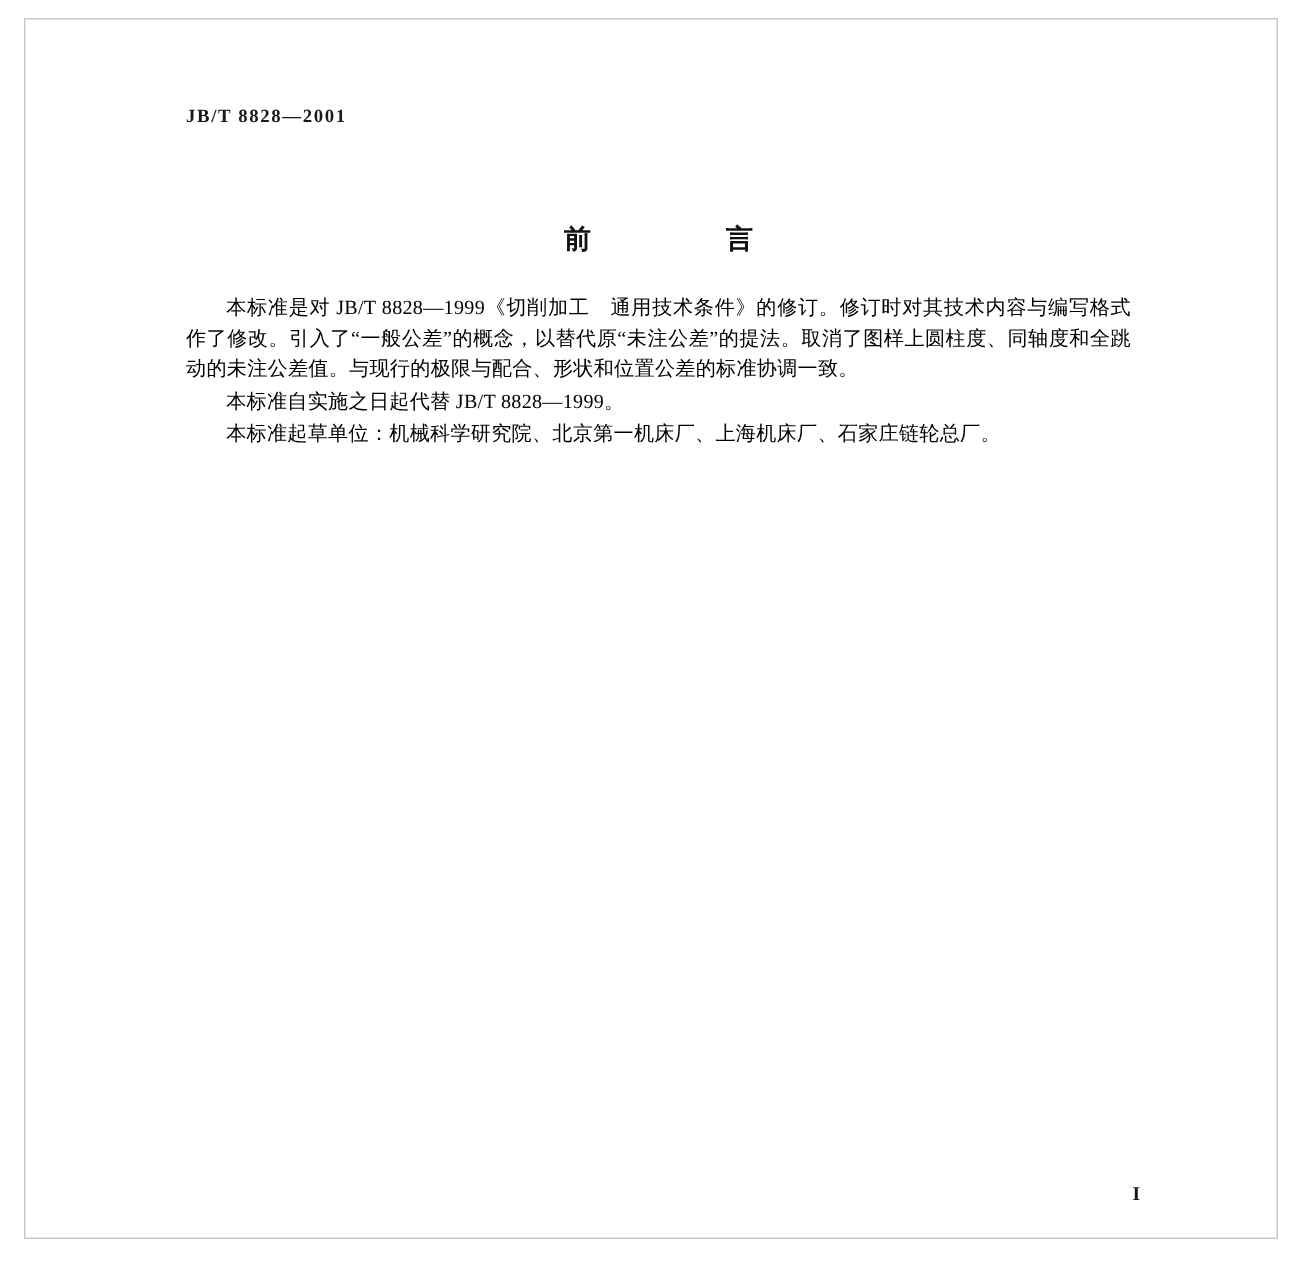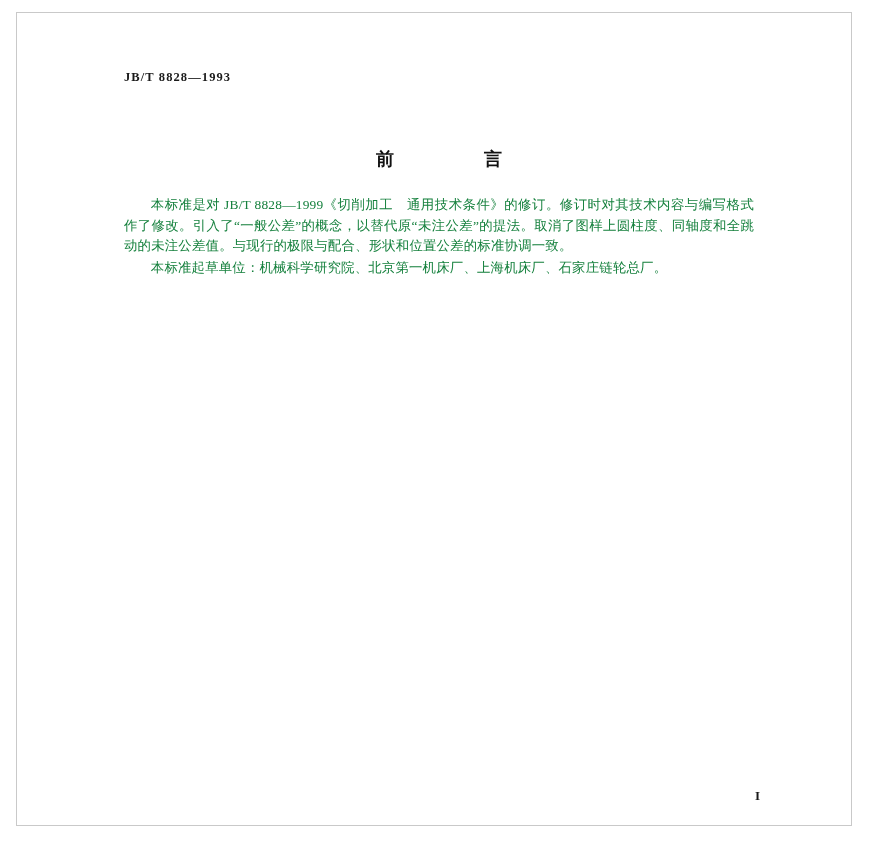--- a/index.html
+++ b/index.html
@@ -46,21 +46,21 @@
     color: #111111;
     letter-spacing: 18px;
     margin-top: 62px;
     margin-bottom: 24px;
     text-indent: 18px;
   }
   .body-text p {
     margin: 0 0 1px 0;
     font-size: 13.4px;
     line-height: 20.5px;
-    color: #15803d;
+    color: #000000;
     text-align: justify;
     text-justify: inter-ideograph;
     letter-spacing: 0.2px;
   }
   .body-text p.indent {
     text-indent: 2em;
   }
   .page-number {
     position: absolute;
     right: 110px;
@@ -72,25 +72,26 @@
   }
 </style>
 </head>
 <body>
 
 <div class="page">
   <div class="page-frame"></div>
 
   <div class="content">
 
-    <div class="header-code">JB/T 8828—1993</div>
+    <div class="header-code">JB/T 8828—2001</div>
 
     <div class="doc-title">前　　言</div>
 
     <div class="body-text">
       <p class="indent">本标准是对 JB/T 8828—1999《切削加工　通用技术条件》的修订。修订时对其技术内容与编写格式作了修改。引入了“一般公差”的概念，以替代原“未注公差”的提法。取消了图样上圆柱度、同轴度和全跳动的未注公差值。与现行的极限与配合、形状和位置公差的标准协调一致。</p>
+      <p class="indent">本标准自实施之日起代替 JB/T 8828—1999。</p>
       <p class="indent">本标准起草单位：机械科学研究院、北京第一机床厂、上海机床厂、石家庄链轮总厂。</p>
     </div>
 
   </div>
 
   <div class="page-number">I</div>
 </div>
 
 </body></html>

